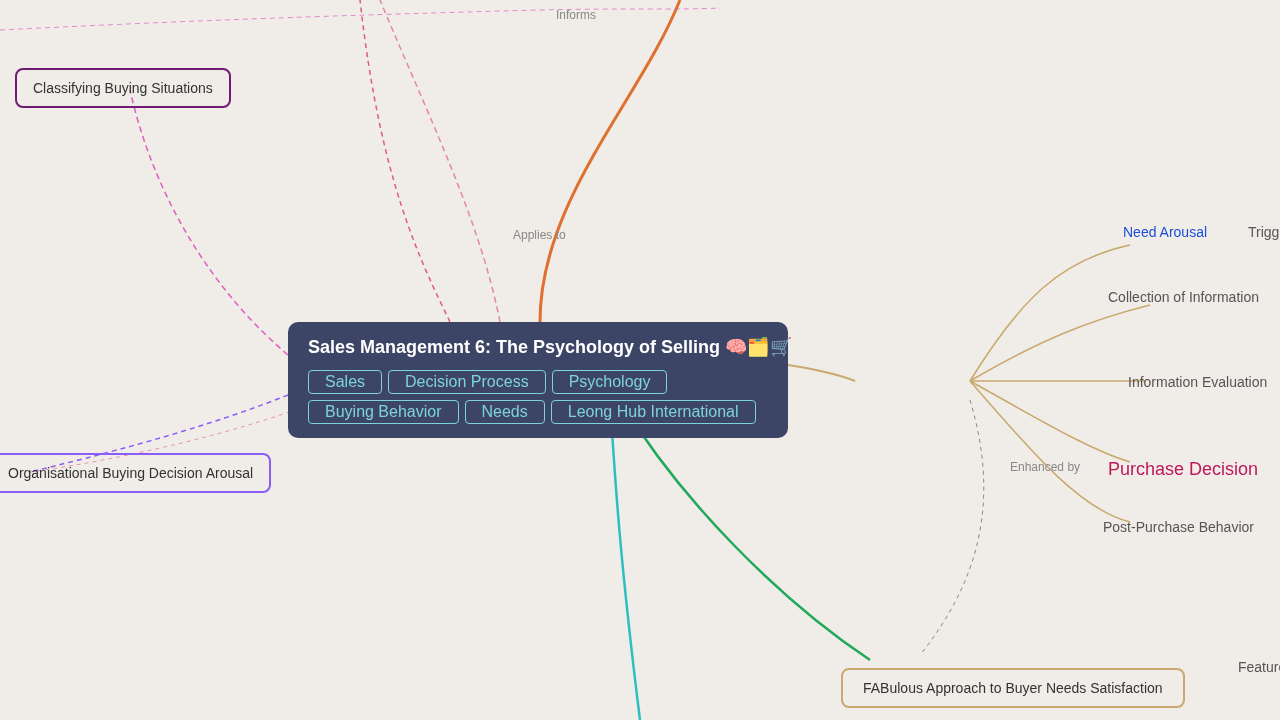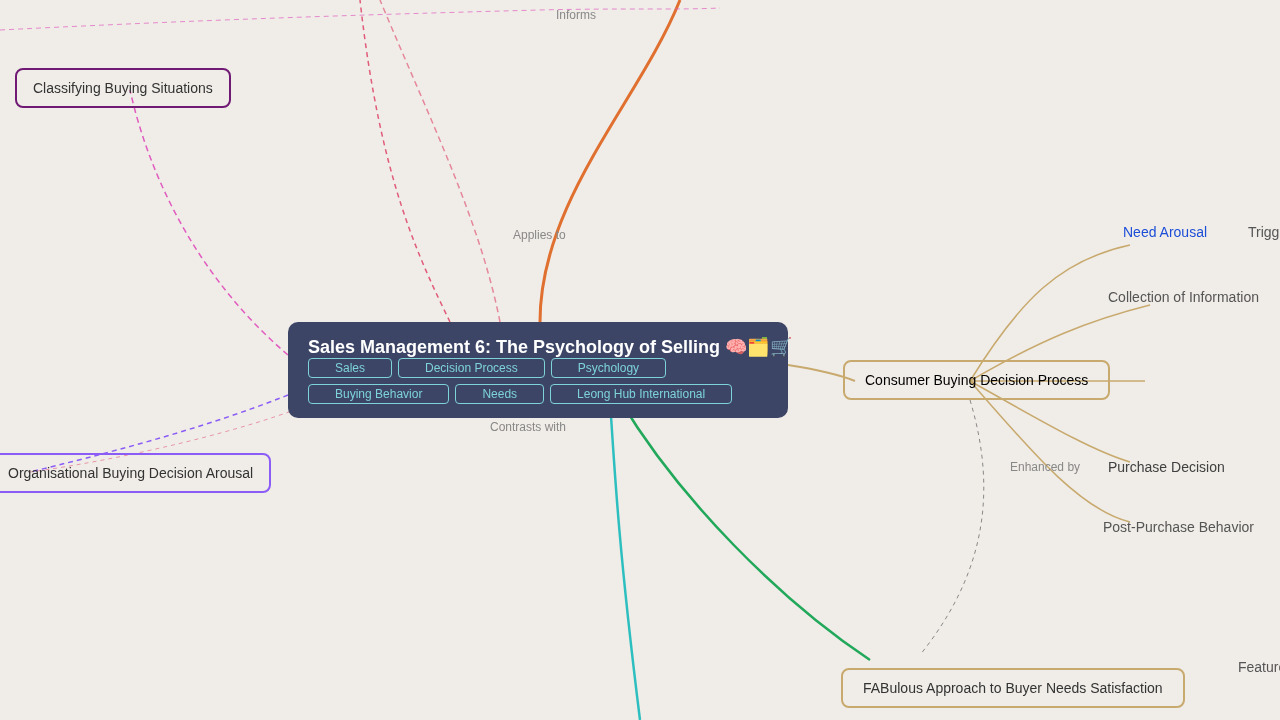--- a/index.html
+++ b/index.html
@@ -39,21 +39,21 @@
 
     .node-main {
       background: #3d4566;
       color: #fff;
       border-radius: 10px;
       padding: 14px 20px;
       font-size: 18px;
       font-weight: 600;
       display: flex;
       flex-direction: column;
-      gap: 0;
+      gap: 12px;
       left: 288px;
       top: 322px;
       width: 500px;
       z-index: 10;
     }
 
     .node-main .title-row {
       display: flex;
       align-items: center;
       gap: 6px;
@@ -62,22 +62,22 @@
     .tags-row {
       display: flex;
       gap: 6px;
       flex-wrap: wrap;
     }
 
     .tag {
       border: 1px solid #7dd3d8;
       color: #7dd3d8;
       border-radius: 4px;
-      padding: 2px 26px;
-      font-size: 12px;
+      padding: 2px 16px;
+      font-size: 16px;
       font-weight: 400;
     }
 
     .node-classifying {
       border-color: #e05cbf;
       color: #333;
       left: 15px;
       top: 68px;
       background: transparent;
       border: 2px solid #701a75;
@@ -144,22 +144,22 @@
       color: #555;
       font-size: 14px;
       background: transparent;
       border: none;
       padding: 4px 8px;
     }
 
     .node-purchase {
       left: 1100px;
       top: 455px;
-      color: #404040;
-      font-size: 14px;
+      color: #be185d;
+      font-size: 18px;
       background: transparent;
       border: none;
       padding: 4px 8px;
     }
 
     .node-post-purchase {
       left: 1095px;
       top: 515px;
       color: #555;
       font-size: 14px;
@@ -273,40 +273,40 @@
       <span class="tag">Buying Behavior</span>
       <span class="tag">Needs</span>
       <span class="tag">Leong Hub International</span>
     </div>
   </div>
 
   <div class="node node-classifying">
     <span>Classifying Buying Situations</span>
   </div>
 
-  <div class="node node-consumer">
-    <span>Consumer Buying Decision Process</span>
-  </div>
 
   <div class="node node-org">
     <span>Organisational Buying Decision Arousal</span>
   </div>
 
   <div class="node node-fabulous">
     <span>FABulous Approach to Buyer Needs Satisfaction</span>
   </div>
 
   <div class="node node-need-arousal">
     <span>Need Arousal</span>
   </div>
 
   <div class="node node-collection">
     <span>Collection of Information</span>
   </div>
 
+  <div class="node node-info-eval">
+    <span>Information Evaluation</span>
+  </div>
 
   <div class="node node-purchase">
     <span>Purchase Decision</span>
   </div>
 
   <div class="node node-post-purchase">
     <span>Post-Purchase Behavior</span>
   </div>
 
   <div class="node node-triggers">

